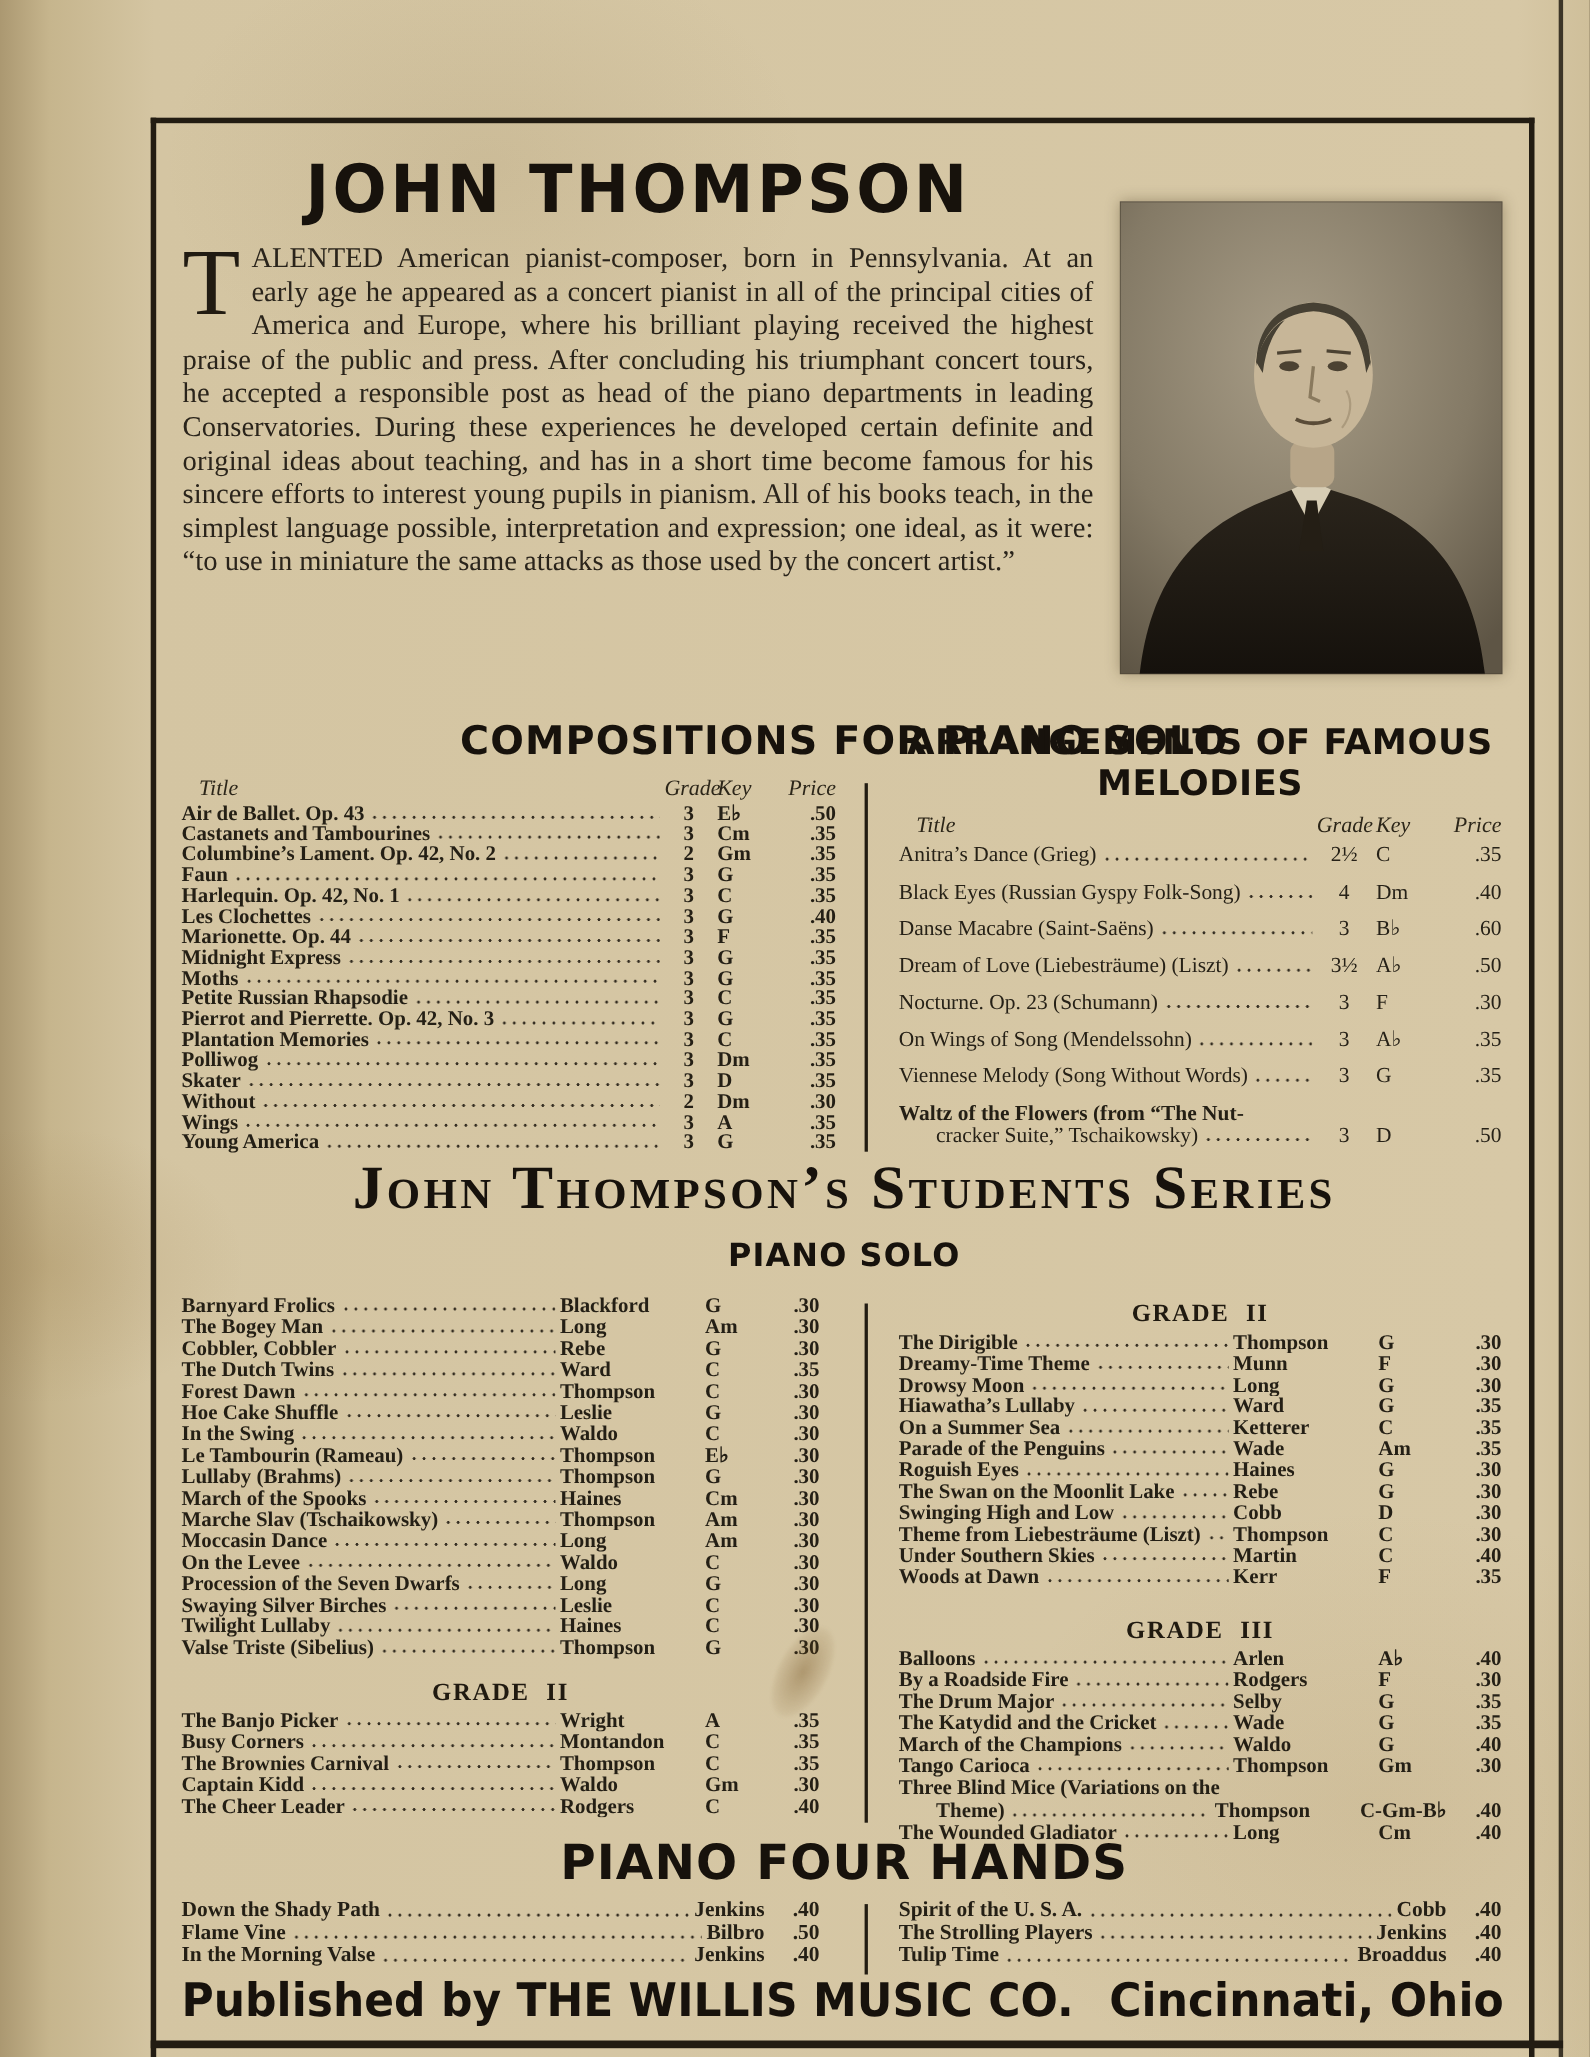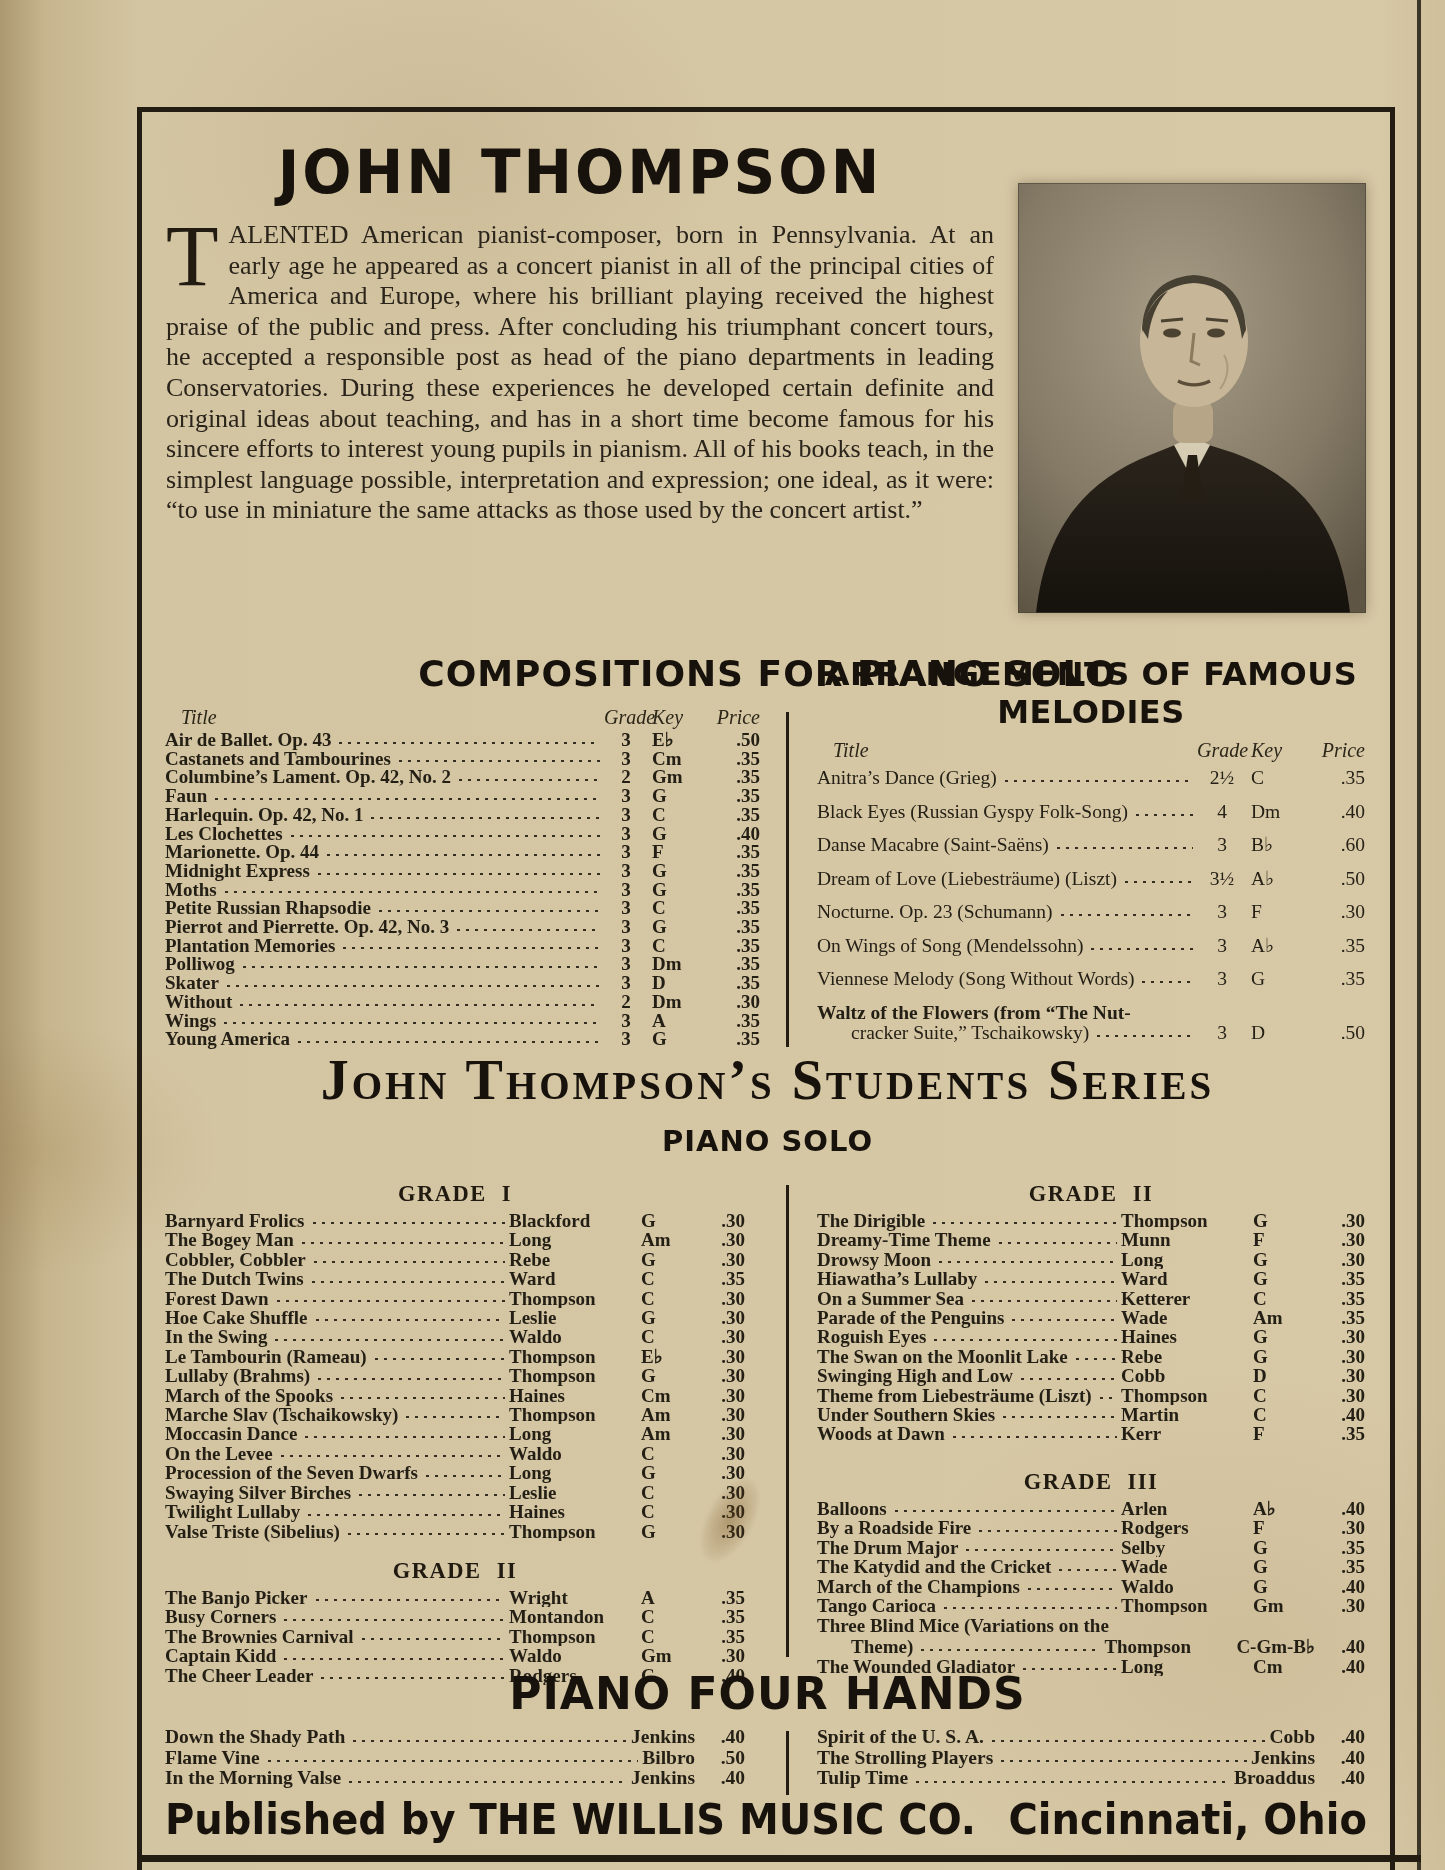--- a/index.html
+++ b/index.html
@@ -396,21 +396,20 @@
       <span class="c-price">.50</span>
     </div>
   </div>
 </div>
   </div>
 
   <div class="abs display sec-head stu-sub">PIANO SOLO</div>
   <div class="abs stu-head">John Thompson’s Students Series</div>
 
   <div class="abs stu-col stu-left">
-    <div class="grade-head">GRADE I</div>
     <div>
   <div class="srow">
 
     <div class="flexline row">
       <span class="rtitle">Barnyard Frolics</span>
       <span class="leader"></span>
       <span class="c-comp">Blackford</span>
       <span class="c-key">G</span>
       <span class="c-price">.30</span>
     </div>

